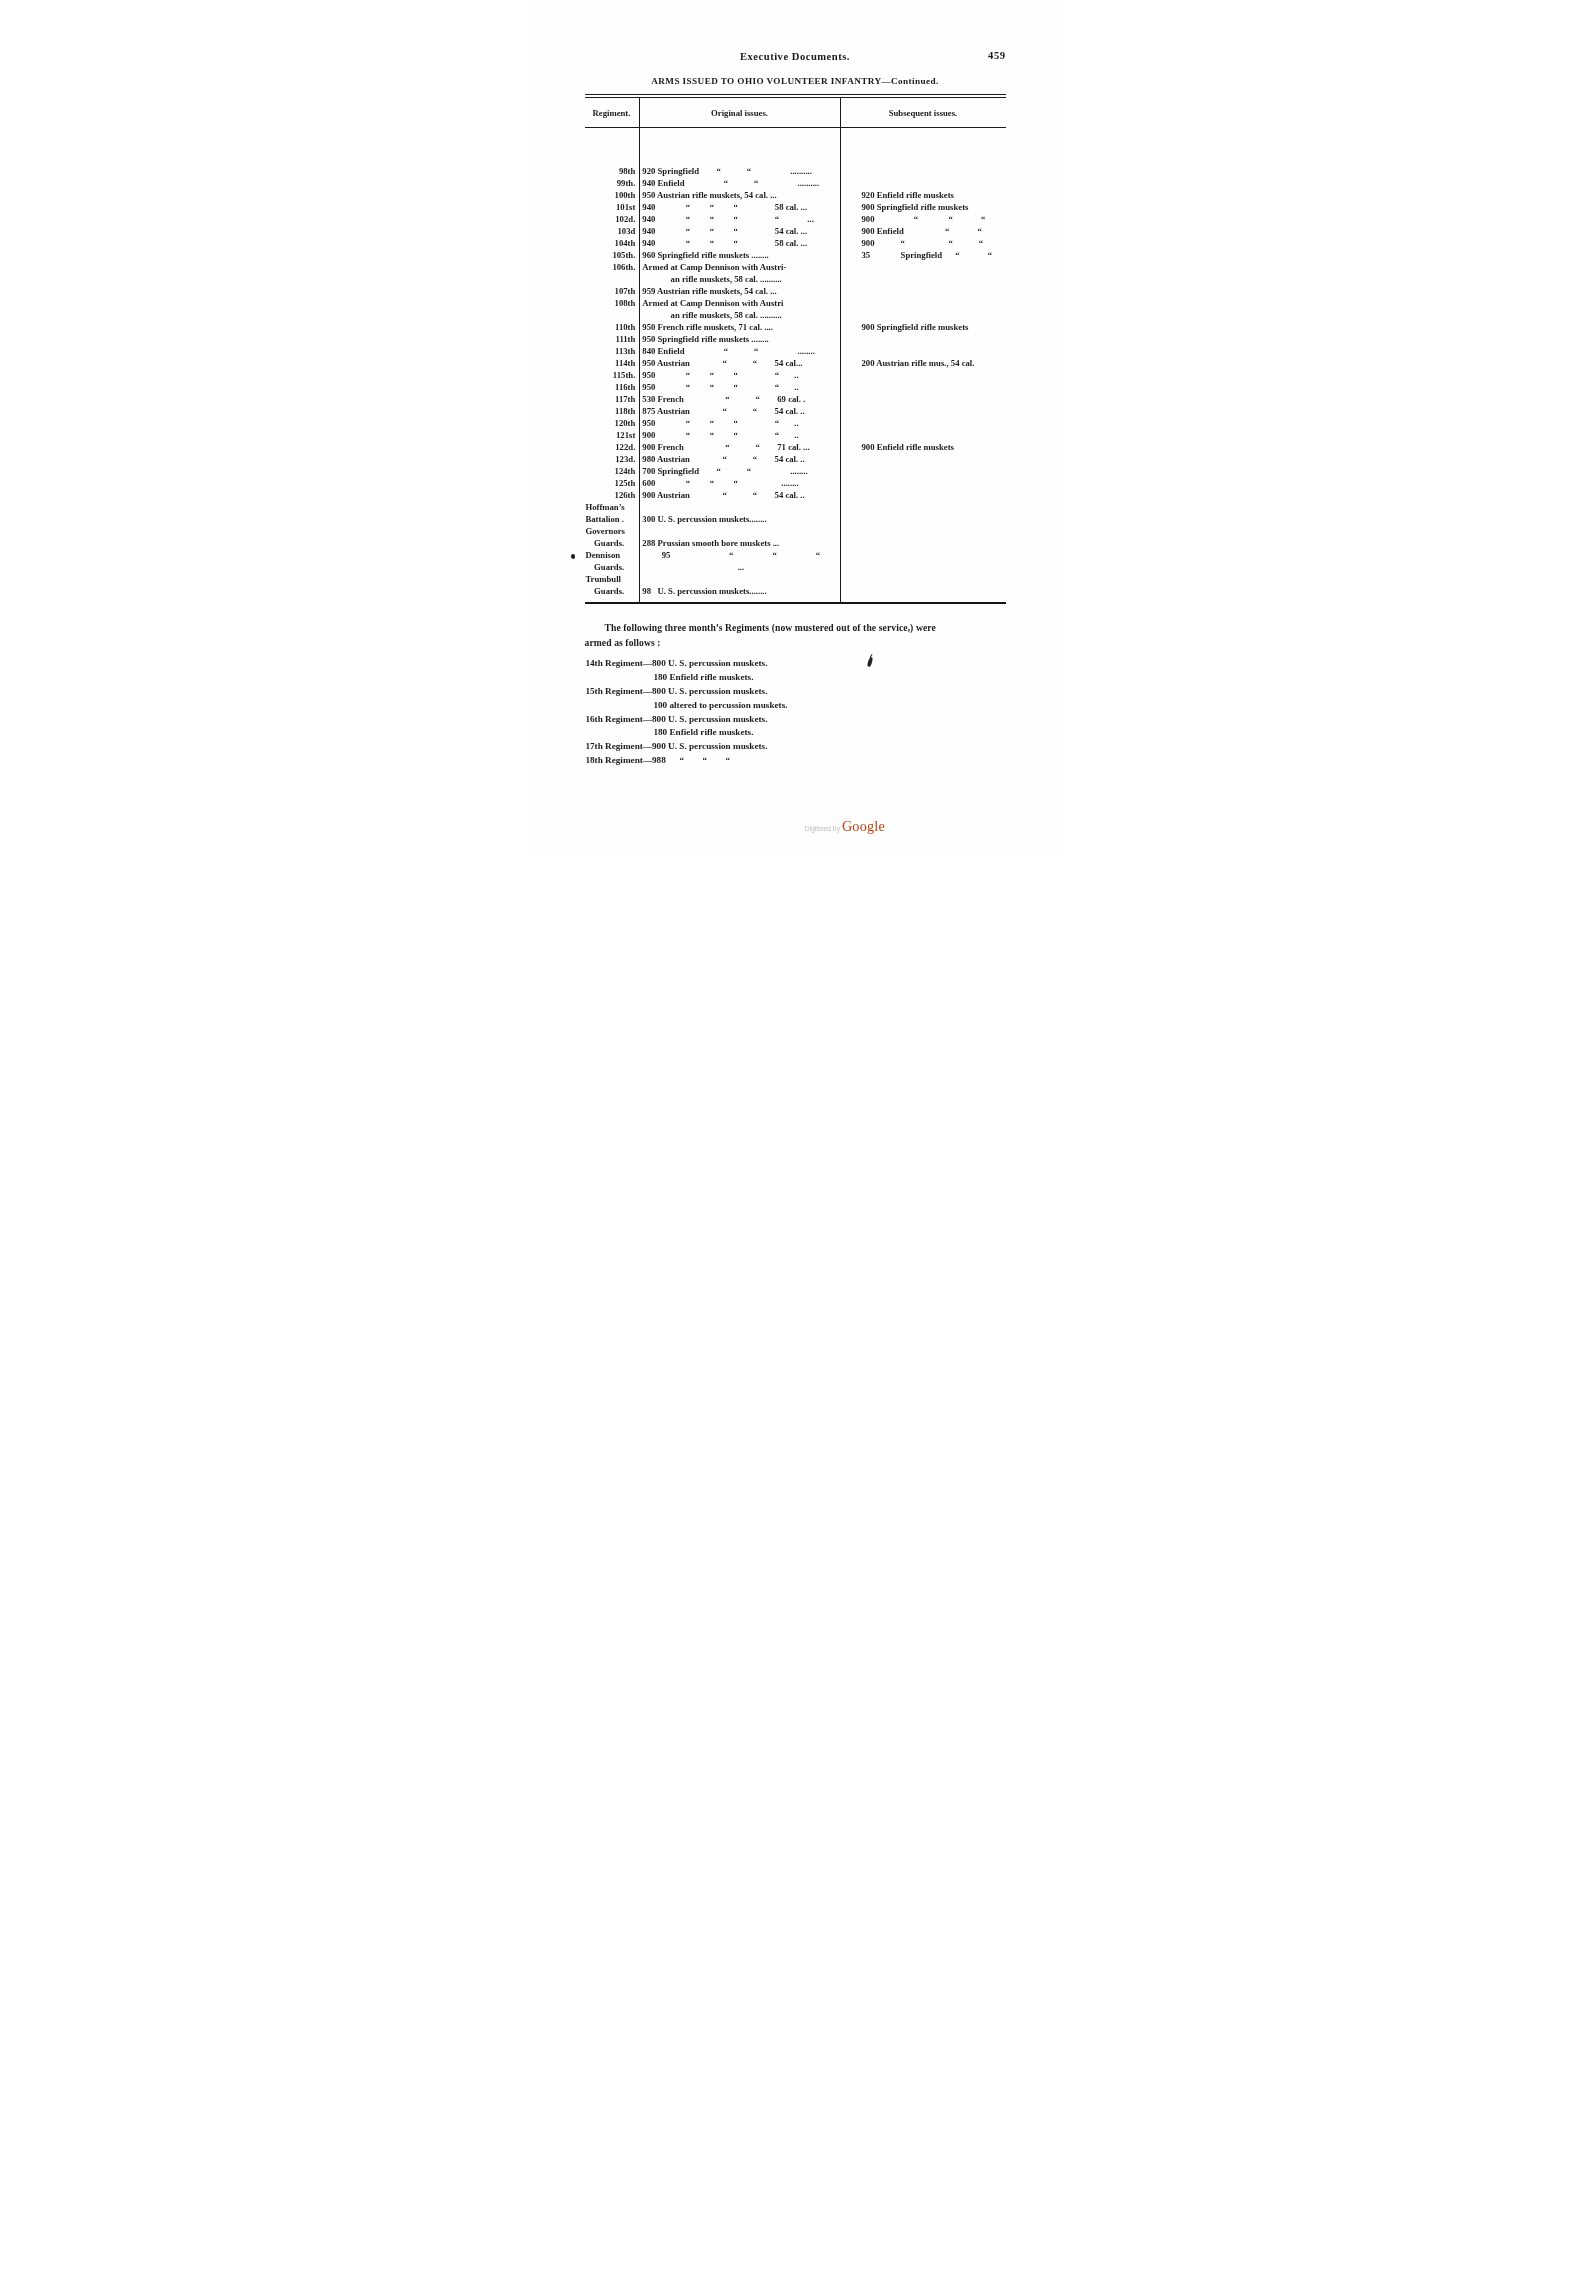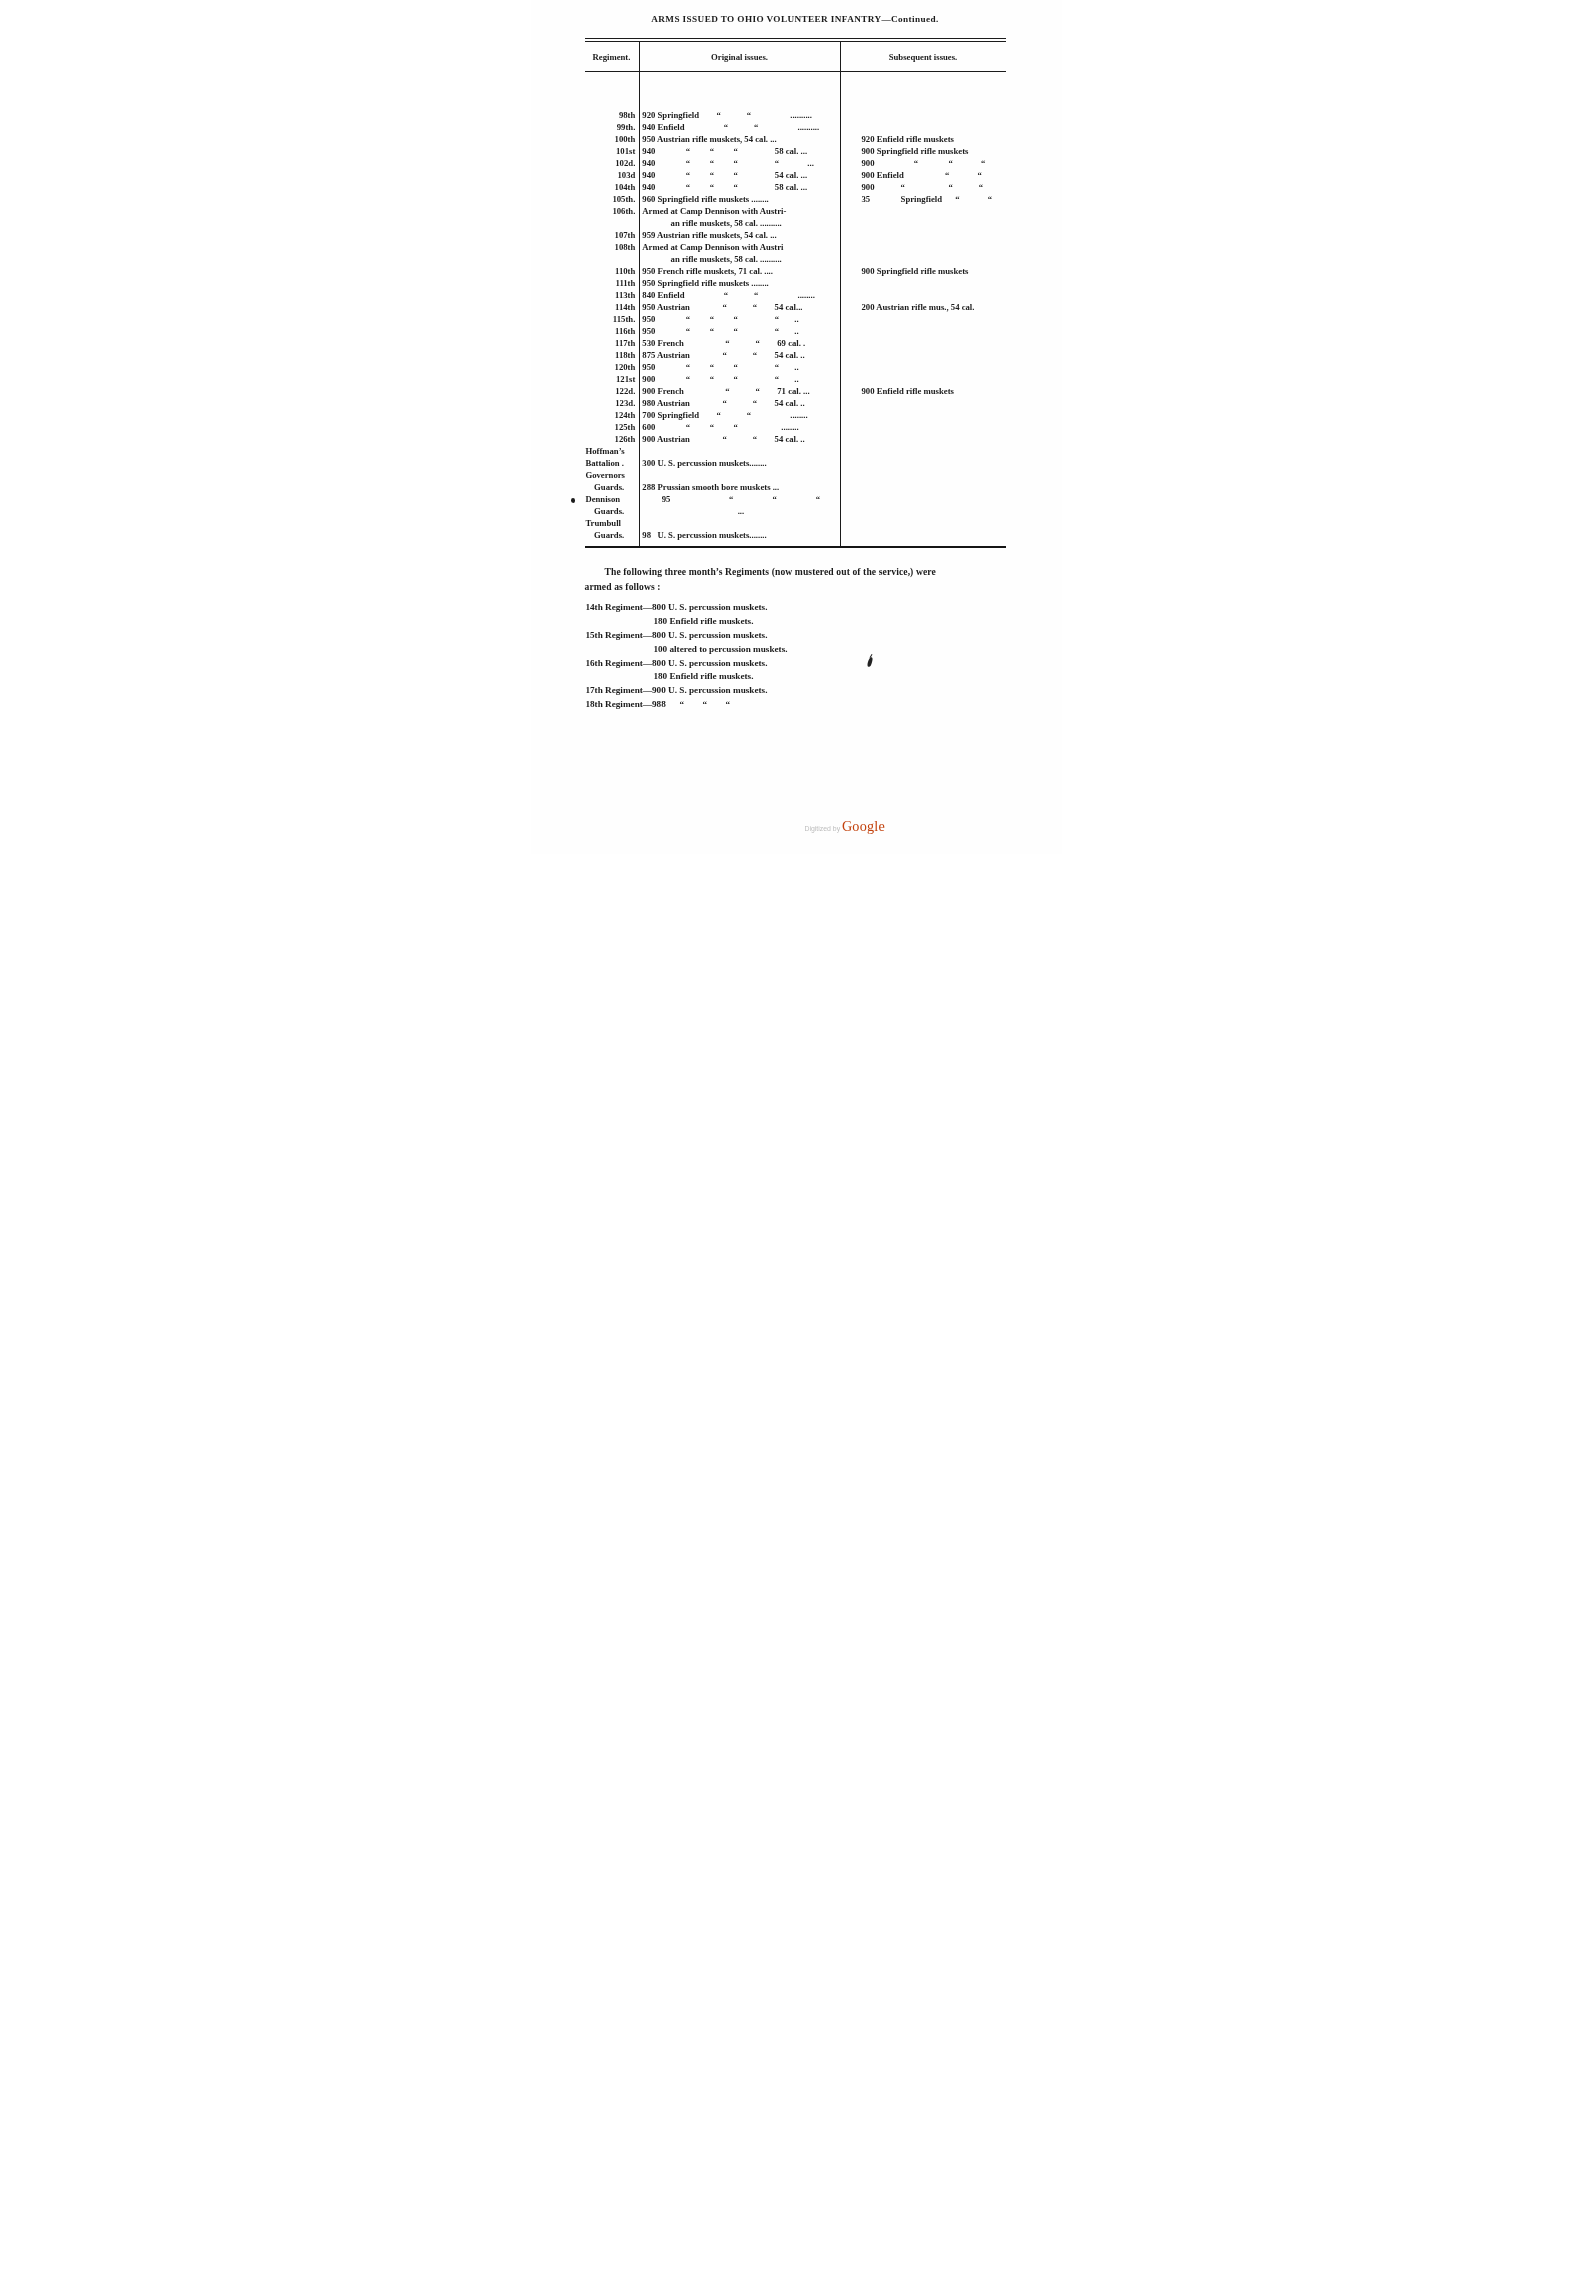--- a/index.html
+++ b/index.html
@@ -31,21 +31,21 @@
     letter-spacing: 0.5px;
   }
   .subtitle {
     text-align: center;
     font-size: 9.2px;
     letter-spacing: 0.4px;
     margin-top: 13.8px;
     white-space: nowrap;
   }
 
-  .arms-table { margin-top: 14px; }
+  .arms-table { margin-top: 8px; }
   .rule2 { height: 0.9px; background: #1b1b1b; }
   .rule-gap { height: 2.8px; }
   .rule-thick { height: 1.8px; background: #151515; }
   .head-rule { height: 0.9px; background: #1b1b1b; }
 
   .thead { display: flex; height: 29px; font-size: 8.7px; }
   .thead > div { display: flex; align-items: center; justify-content: center; height: 100%; }
 
   .col-reg  { width: 54px; }
   .col-orig { width: 201px; border-left: 0.9px solid #1b1b1b; }
@@ -120,20 +120,24 @@
     letter-spacing: 0.2px;
     margin-left: 1.8px;
   }
 </style>
 </head>
 <body>
 
 <div class="page">
   <div class="content">
 
+    <div class="header-row">
+      <div class="doc-title">Executive Documents.</div>
+      <div class="page-num">459</div>
+    </div>
 
     <div class="subtitle">ARMS ISSUED TO OHIO VOLUNTEER INFANTRY—Continued.</div>
 
     <div class="arms-table">
       <div class="rule2"></div>
       <div class="rule-gap"></div>
       <div class="rule2"></div>
 
       <div class="thead">
         <div class="col-reg">Regiment.</div>

